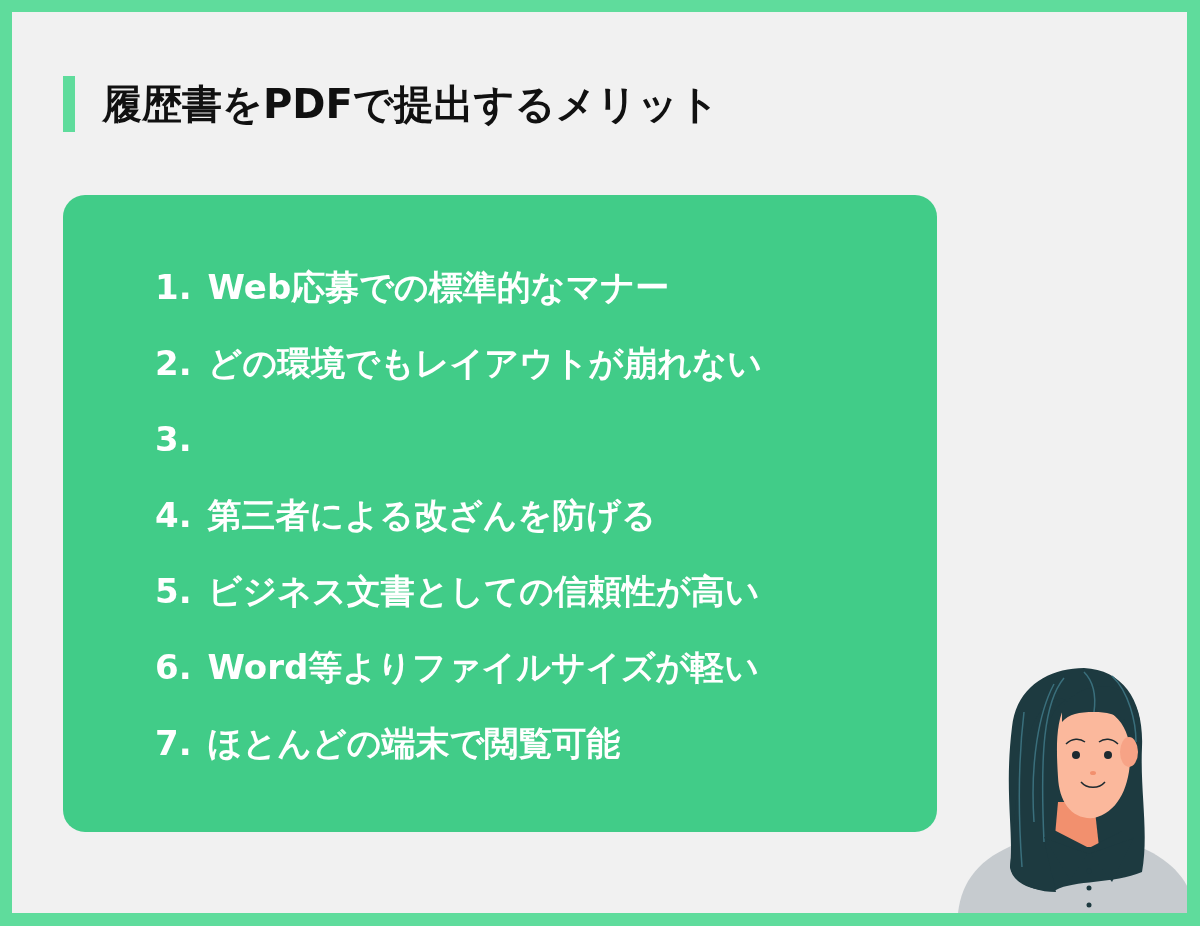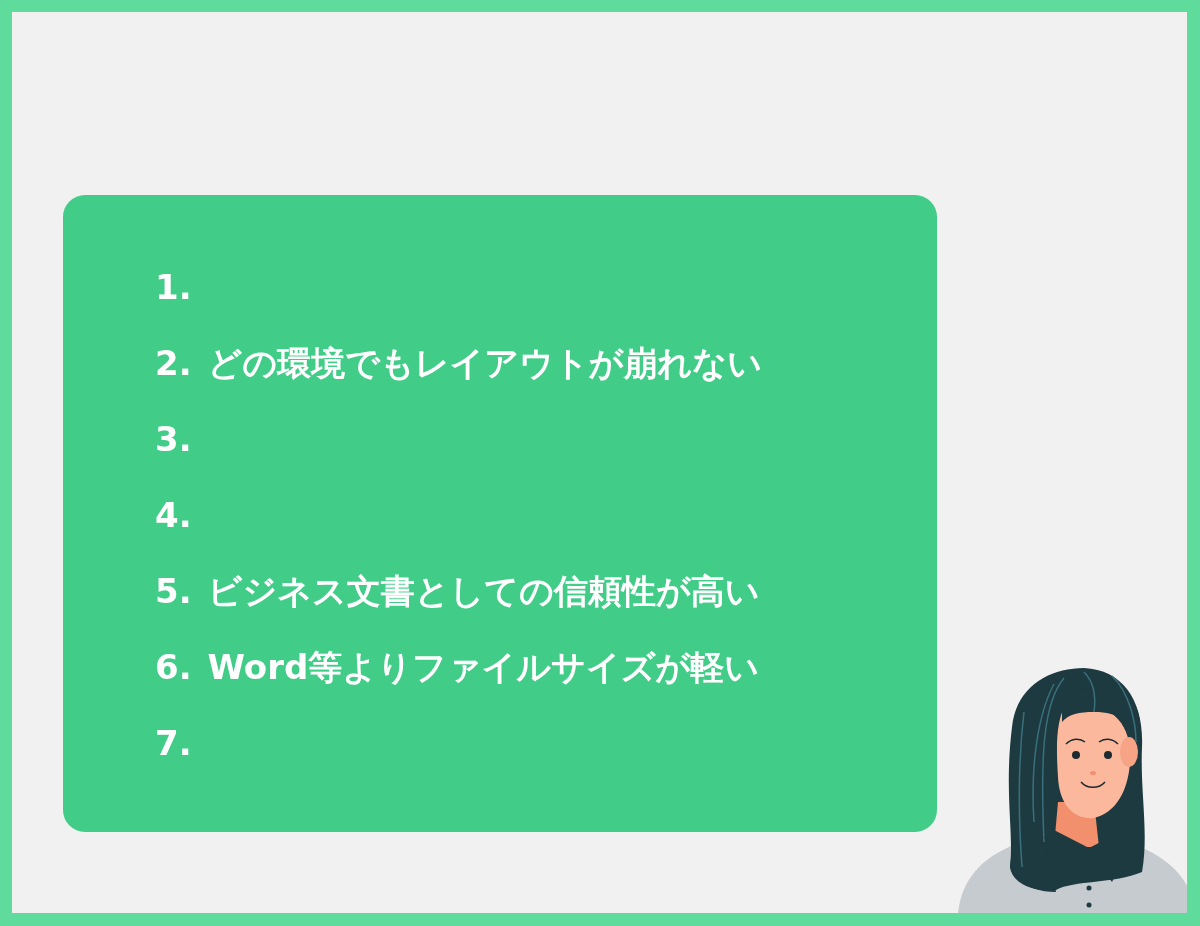--- a/index.html
+++ b/index.html
@@ -49,46 +49,53 @@
   .avatar {
     position: absolute; left: 932px; top: 640px;
     width: 260px; height: 261px;
   }
 </style>
 </head>
 <body>
 
 <div class="frame">
 
+  <div class="heading">
+    <div class="accent-bar"></div>
+    <div class="title">履歴書をPDFで提出するメリット</div>
+  </div>
 
   <div class="card">
     <ul class="list">
       <li>
           <span class="num">1.</span>
+          <span>Web応募での標準的なマナー</span>
         </li>
       <li>
           <span class="num">2.</span>
           <span>どの環境でもレイアウトが崩れない</span>
         </li>
       <li>
           <span class="num">3.</span>
         </li>
       <li>
           <span class="num">4.</span>
+          <span>第三者による改ざんを防げる</span>
         </li>
       <li>
           <span class="num">5.</span>
           <span>ビジネス文書としての信頼性が高い</span>
         </li>
       <li>
           <span class="num">6.</span>
           <span>Word等よりファイルサイズが軽い</span>
         </li>
       <li>
           <span class="num">7.</span>
+          <span>ほとんどの端末で閲覧可能</span>
         </li>
     </ul>
   </div>
 
   <div class="avatar">
     <svg width="260" height="261" viewBox="0 0 260 261" xmlns="http://www.w3.org/2000/svg">
 
       <path d="M14 261 C 18 225, 40 200, 90 186 L 170 186 C 215 198, 246 220, 252 261 Z" fill="#c6cbcf"></path>
 
       <path d="M68 75 C 72 35, 105 16, 140 16 C 180 18, 200 50, 198 95 C 196 140, 205 180, 198 220 C 170 232, 130 228, 112 238 C 90 240, 68 232, 66 215 C 70 180, 60 140, 68 75 Z" fill="#1d3a40"></path>

